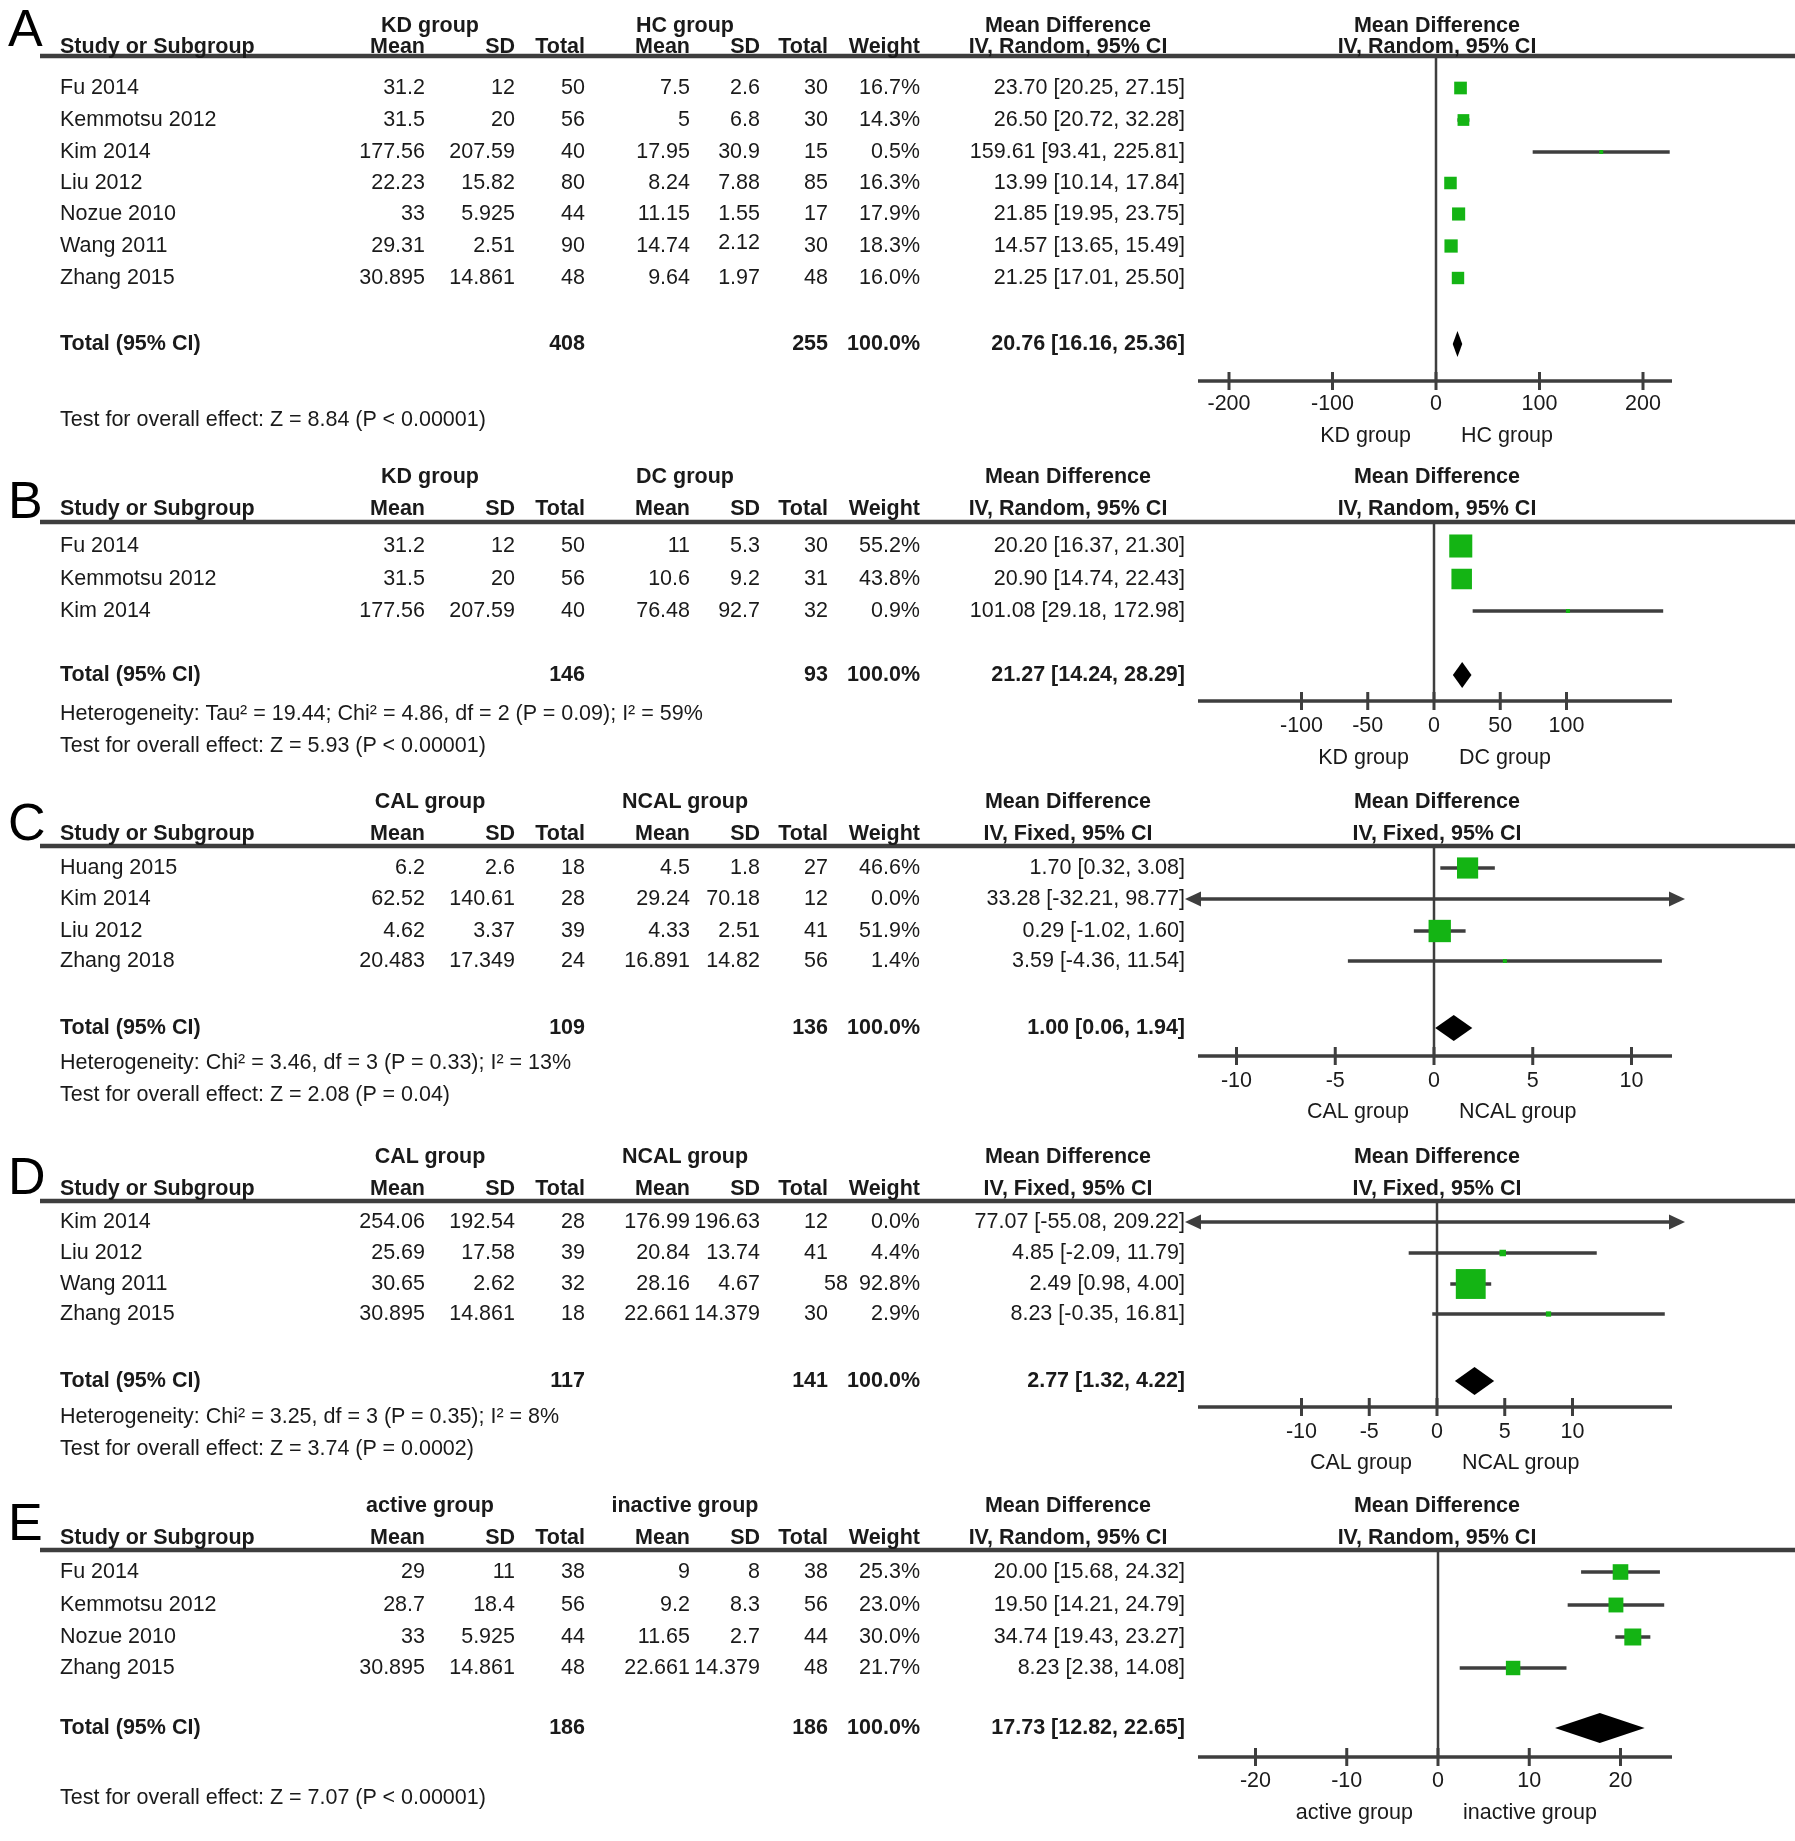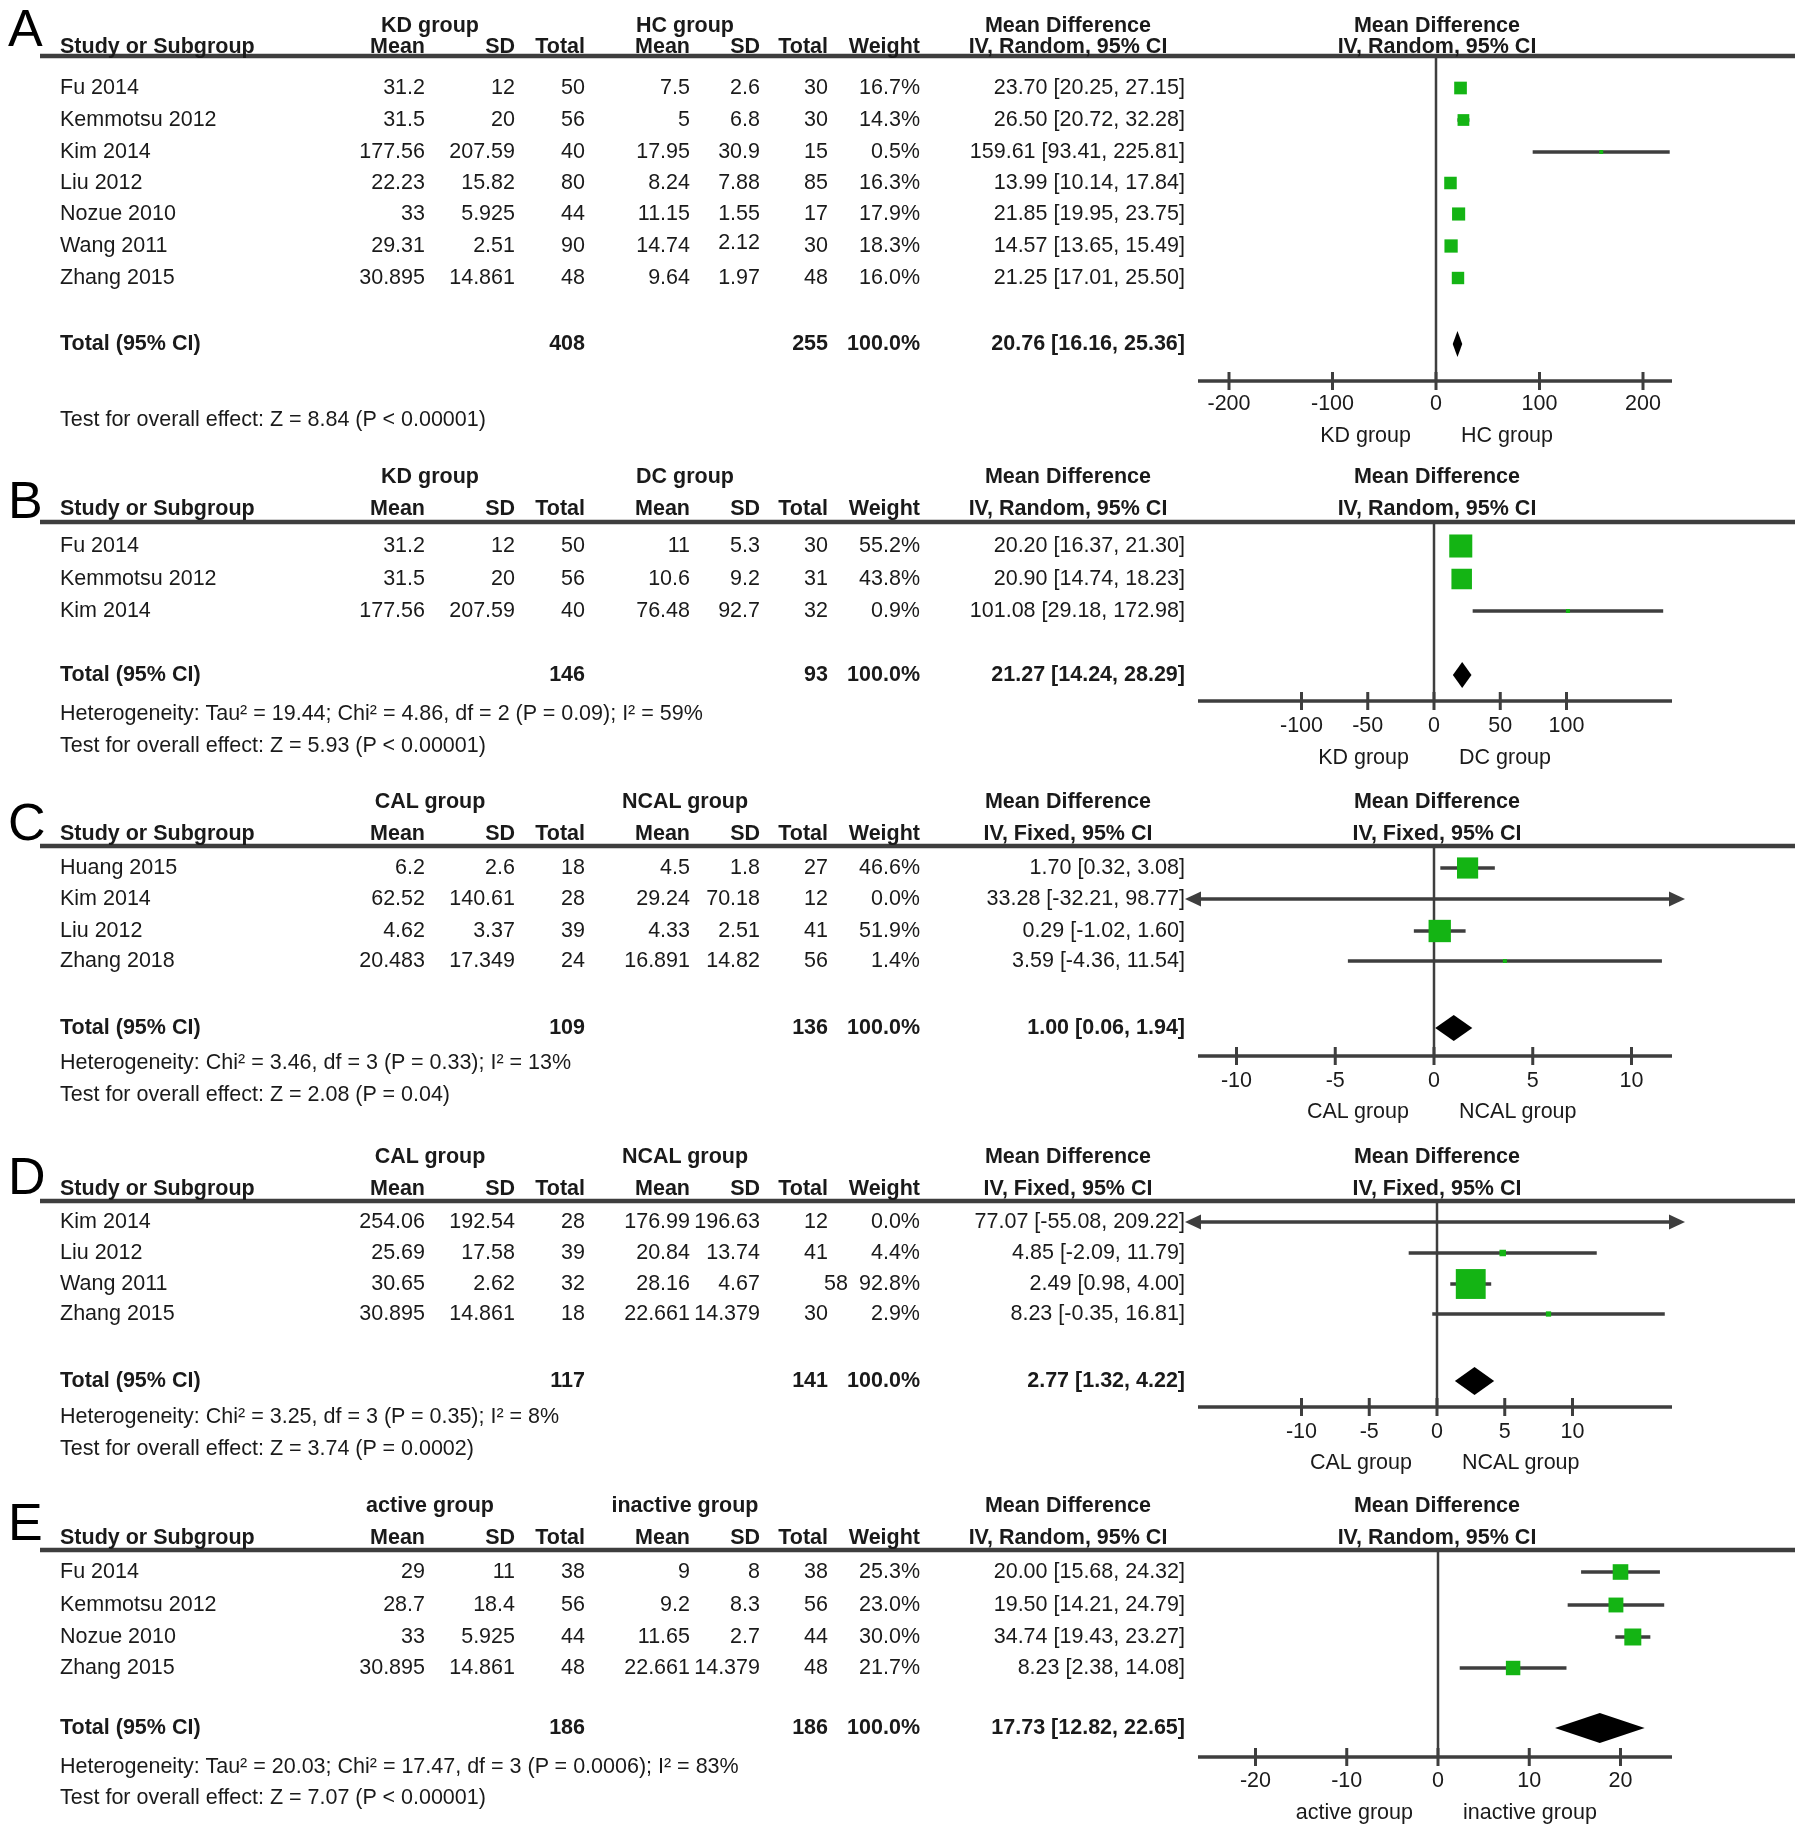--- a/index.html
+++ b/index.html
@@ -236,21 +236,21 @@
       <div class="t r " style="left: 800px; top: 533px; width: 120px;">55.2%</div>
       <div class="t r " style="left: 885px; top: 533px; width: 300px;">20.20 [16.37, 21.30]</div>
       <div class="t " style="left: 60px; top: 566px;">Kemmotsu 2012</div>
       <div class="t r " style="left: 305px; top: 566px; width: 120px;">31.5</div>
       <div class="t r " style="left: 405px; top: 566px; width: 110px;">20</div>
       <div class="t r " style="left: 485px; top: 566px; width: 100px;">56</div>
       <div class="t r " style="left: 575px; top: 566px; width: 115px;">10.6</div>
       <div class="t r " style="left: 650px; top: 566px; width: 110px;">9.2</div>
       <div class="t r " style="left: 728px; top: 566px; width: 100px;">31</div>
       <div class="t r " style="left: 800px; top: 566px; width: 120px;">43.8%</div>
-      <div class="t r " style="left: 885px; top: 566px; width: 300px;">20.90 [14.74, 18.23]</div>
+      <div class="t r " style="left: 885px; top: 566px; width: 300px;">20.90 [14.74, 22.43]</div>
       <div class="t " style="left: 60px; top: 598px;">Kim 2014</div>
       <div class="t r " style="left: 305px; top: 598px; width: 120px;">177.56</div>
       <div class="t r " style="left: 405px; top: 598px; width: 110px;">207.59</div>
       <div class="t r " style="left: 485px; top: 598px; width: 100px;">40</div>
       <div class="t r " style="left: 575px; top: 598px; width: 115px;">76.48</div>
       <div class="t r " style="left: 650px; top: 598px; width: 110px;">92.7</div>
       <div class="t r " style="left: 728px; top: 598px; width: 100px;">32</div>
       <div class="t r " style="left: 800px; top: 598px; width: 120px;">0.9%</div>
       <div class="t r " style="left: 885px; top: 598px; width: 300px;">101.08 [29.18, 172.98]</div>
       <div class="t b" style="left: 60px; top: 662px;">Total (95% CI)</div>
@@ -452,16 +452,15 @@
       <div class="t r " style="left: 575px; top: 1655px; width: 115px;">22.661</div>
       <div class="t r " style="left: 650px; top: 1655px; width: 110px;">14.379</div>
       <div class="t r " style="left: 728px; top: 1655px; width: 100px;">48</div>
       <div class="t r " style="left: 800px; top: 1655px; width: 120px;">21.7%</div>
       <div class="t r " style="left: 885px; top: 1655px; width: 300px;">8.23 [2.38, 14.08]</div>
       <div class="t b" style="left: 60px; top: 1715px;">Total (95% CI)</div>
       <div class="t r b" style="left: 485px; top: 1715px; width: 100px;">186</div>
       <div class="t r b" style="left: 728px; top: 1715px; width: 100px;">186</div>
       <div class="t r b" style="left: 800px; top: 1715px; width: 120px;">100.0%</div>
       <div class="t r b" style="left: 885px; top: 1715px; width: 300px;">17.73 [12.82, 22.65]</div>
-      <div class="t " style="left: 60px; top: 1754px;">Heterogeneity: Tau² = 20.03; Chi² = 17.47, df = 3 (P = 0.0006); I² = 83%</div>
       <div class="t " style="left: 60px; top: 1785px;">Test for overall effect: Z = 7.07 (P &lt; 0.00001)</div>
     </div>
   </div>
 
 </body></html>

